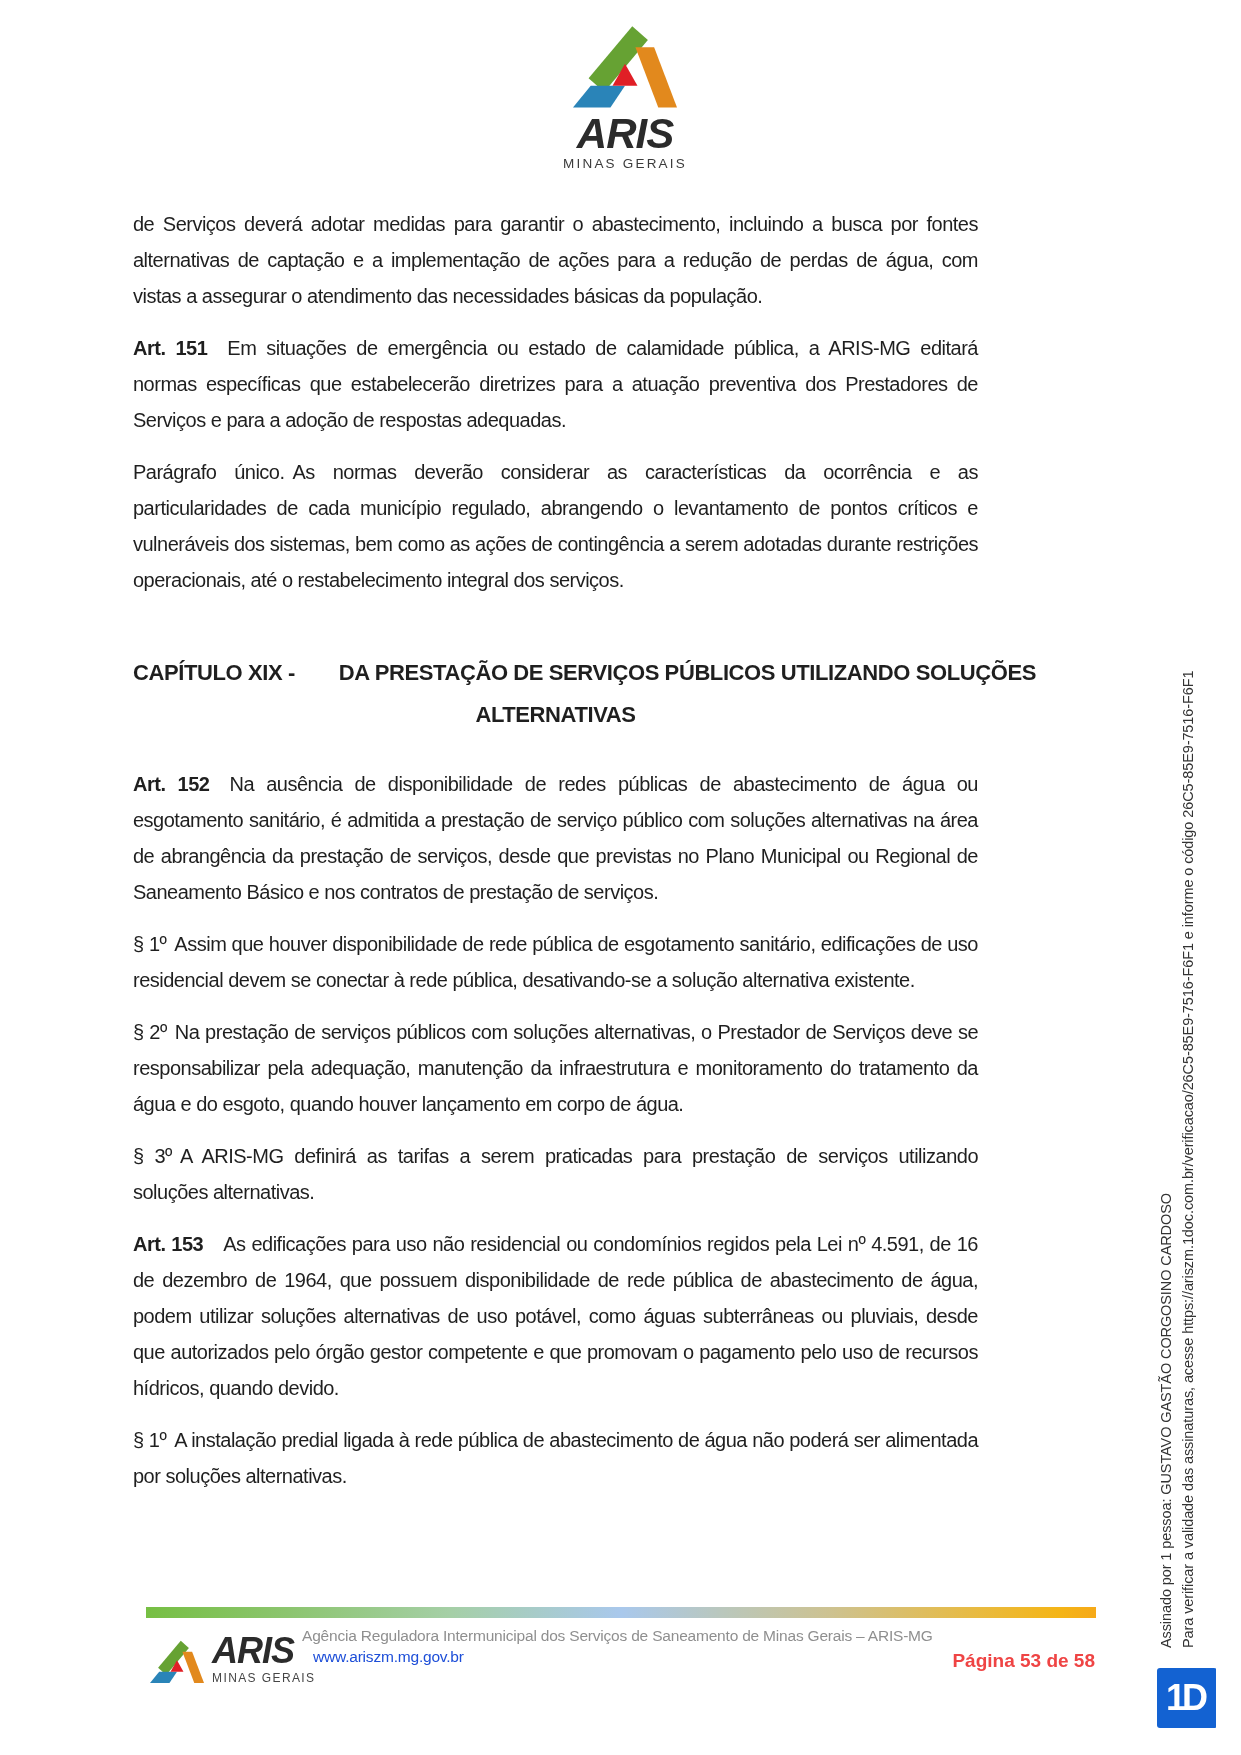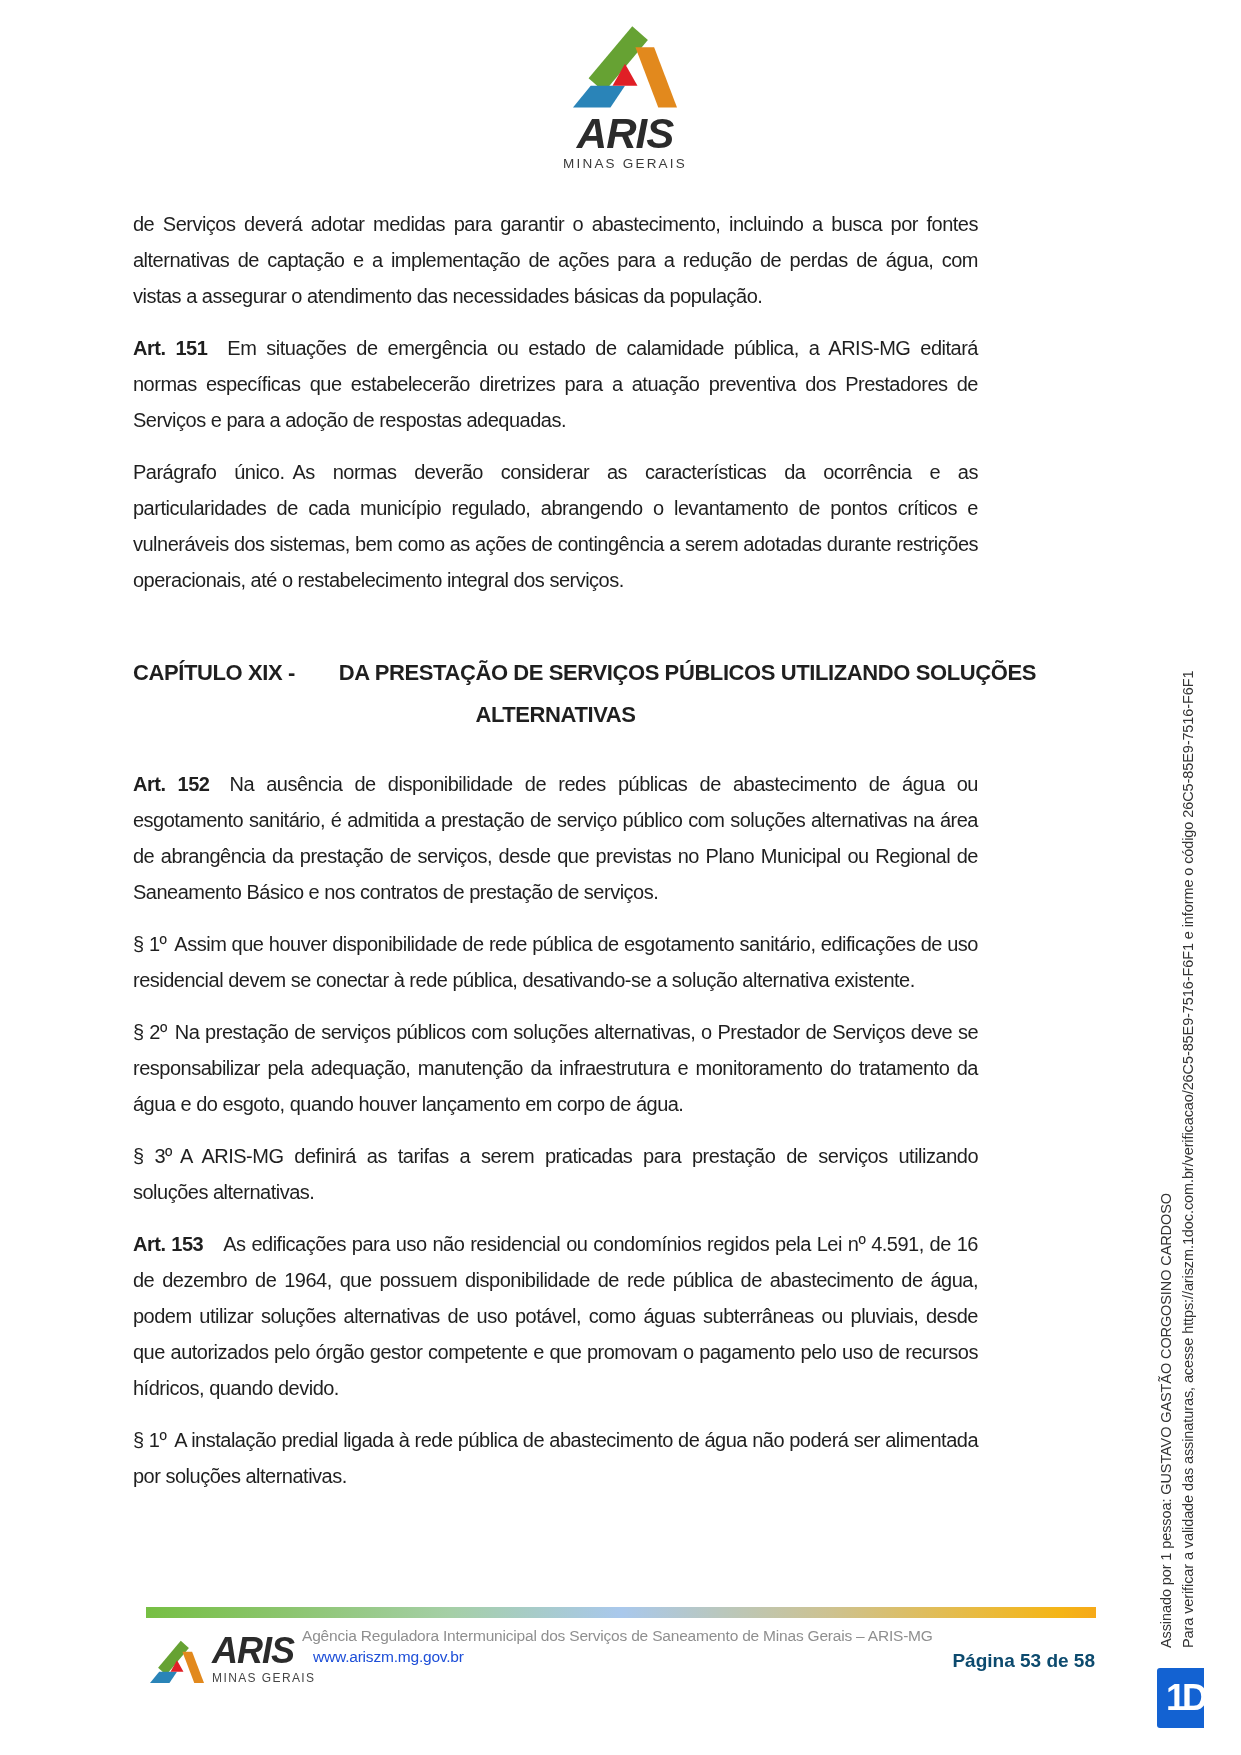--- a/index.html
+++ b/index.html
@@ -1,18 +1,18 @@
 <!DOCTYPE html>
 <html><head>
 <meta charset="utf-8">
 <style>
   html,body{margin:0;padding:0;background:#ffffff;}
   .page{
     position:relative; width:1204px; height:1755px; background:#fff; overflow:hidden;
-    font-family:"Liberation Sans", sans-serif; color:#1f1f1f;
+    font-family:"Liberation Sans", sans-serif; color:#1f1f1f;padding-left:12px;
   }
 
   
   .logo-top{position:absolute; left:540px; top:26px; width:170px; text-align:center;}
   .logo-top svg{display:block; margin:0 auto; width:104px; height:86px;}
   .logo-name{font-style:italic; font-weight:800; font-size:42px; line-height:40px; color:#2b2b2b; letter-spacing:-1px; margin-top:2px;}
   .logo-sub{font-size:13.5px; letter-spacing:2.2px; color:#3c3c3c; margin-top:2px;}
 
   
   .content{position:absolute; left:133px; top:206px; width:845px;
@@ -30,21 +30,21 @@
 
   
   .accent-bar{position:absolute; left:146px; top:1607px; width:950px; height:11px;
     background:linear-gradient(90deg,#76bf43 0%,#8cc56f 15%,#a5cfa6 32%,#a9c8ec 50%,#bac7bb 61%,#cdc291 72%,#e9ba3e 88%,#f4b517 96%,#f6a918 100%);}
   .f-logo{position:absolute; left:150px; top:1632px; display:flex; align-items:flex-start; gap:8px;}
   .f-logo svg{width:54px; height:46px; margin-top:8px;}
   .f-name{font-style:italic; font-weight:800; font-size:36px; line-height:38px; letter-spacing:-1px; color:#2b2b2b;}
   .f-sub{font-size:12px; letter-spacing:1.4px; color:#454545; margin-top:1px;}
   .f-info{position:absolute; left:302px; top:1626px; font-size:15.5px; line-height:20.5px; color:#8f8f8f; letter-spacing:-0.2px;}
   .f-site{font-weight:400; color:#1d4ed8;margin-left:11px;}
-  .f-page{position:absolute; left:880px; top:1650px; width:215px; text-align:right; font-weight:700; font-size:19px; color:#0c4a6e;}
+  .f-page{position:absolute; left:880px; top:1650px; width:215px; text-align:right; font-weight:700; font-size:19px; color:#ef4444;}
 
   
   .vline{position:absolute; transform:rotate(-90deg); transform-origin:0 0; white-space:nowrap;
     font-size:14.5px; line-height:21px; color:#333; letter-spacing:-0.1px;}
   .v1{left:1156px; top:1648px;}
   .v2{left:1178px; top:1648px;}
   .doc1d{position:absolute; left:1157px; top:1668px; width:60px; height:60px; border-radius:3px;
     display:flex; align-items:center; justify-content:center;}
   .doc1d span{color:#fff; font-weight:800; font-size:36px; letter-spacing:-4px; padding-right:4px;}
 </style>

